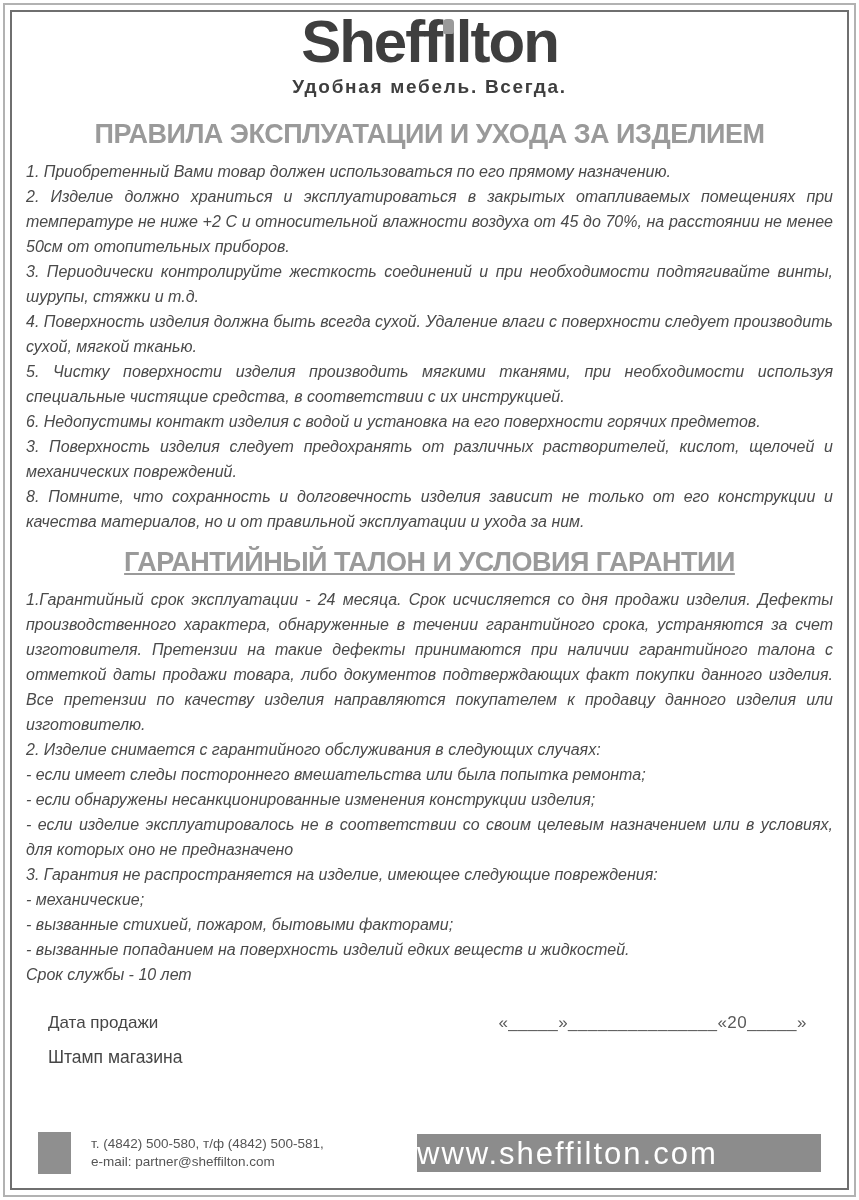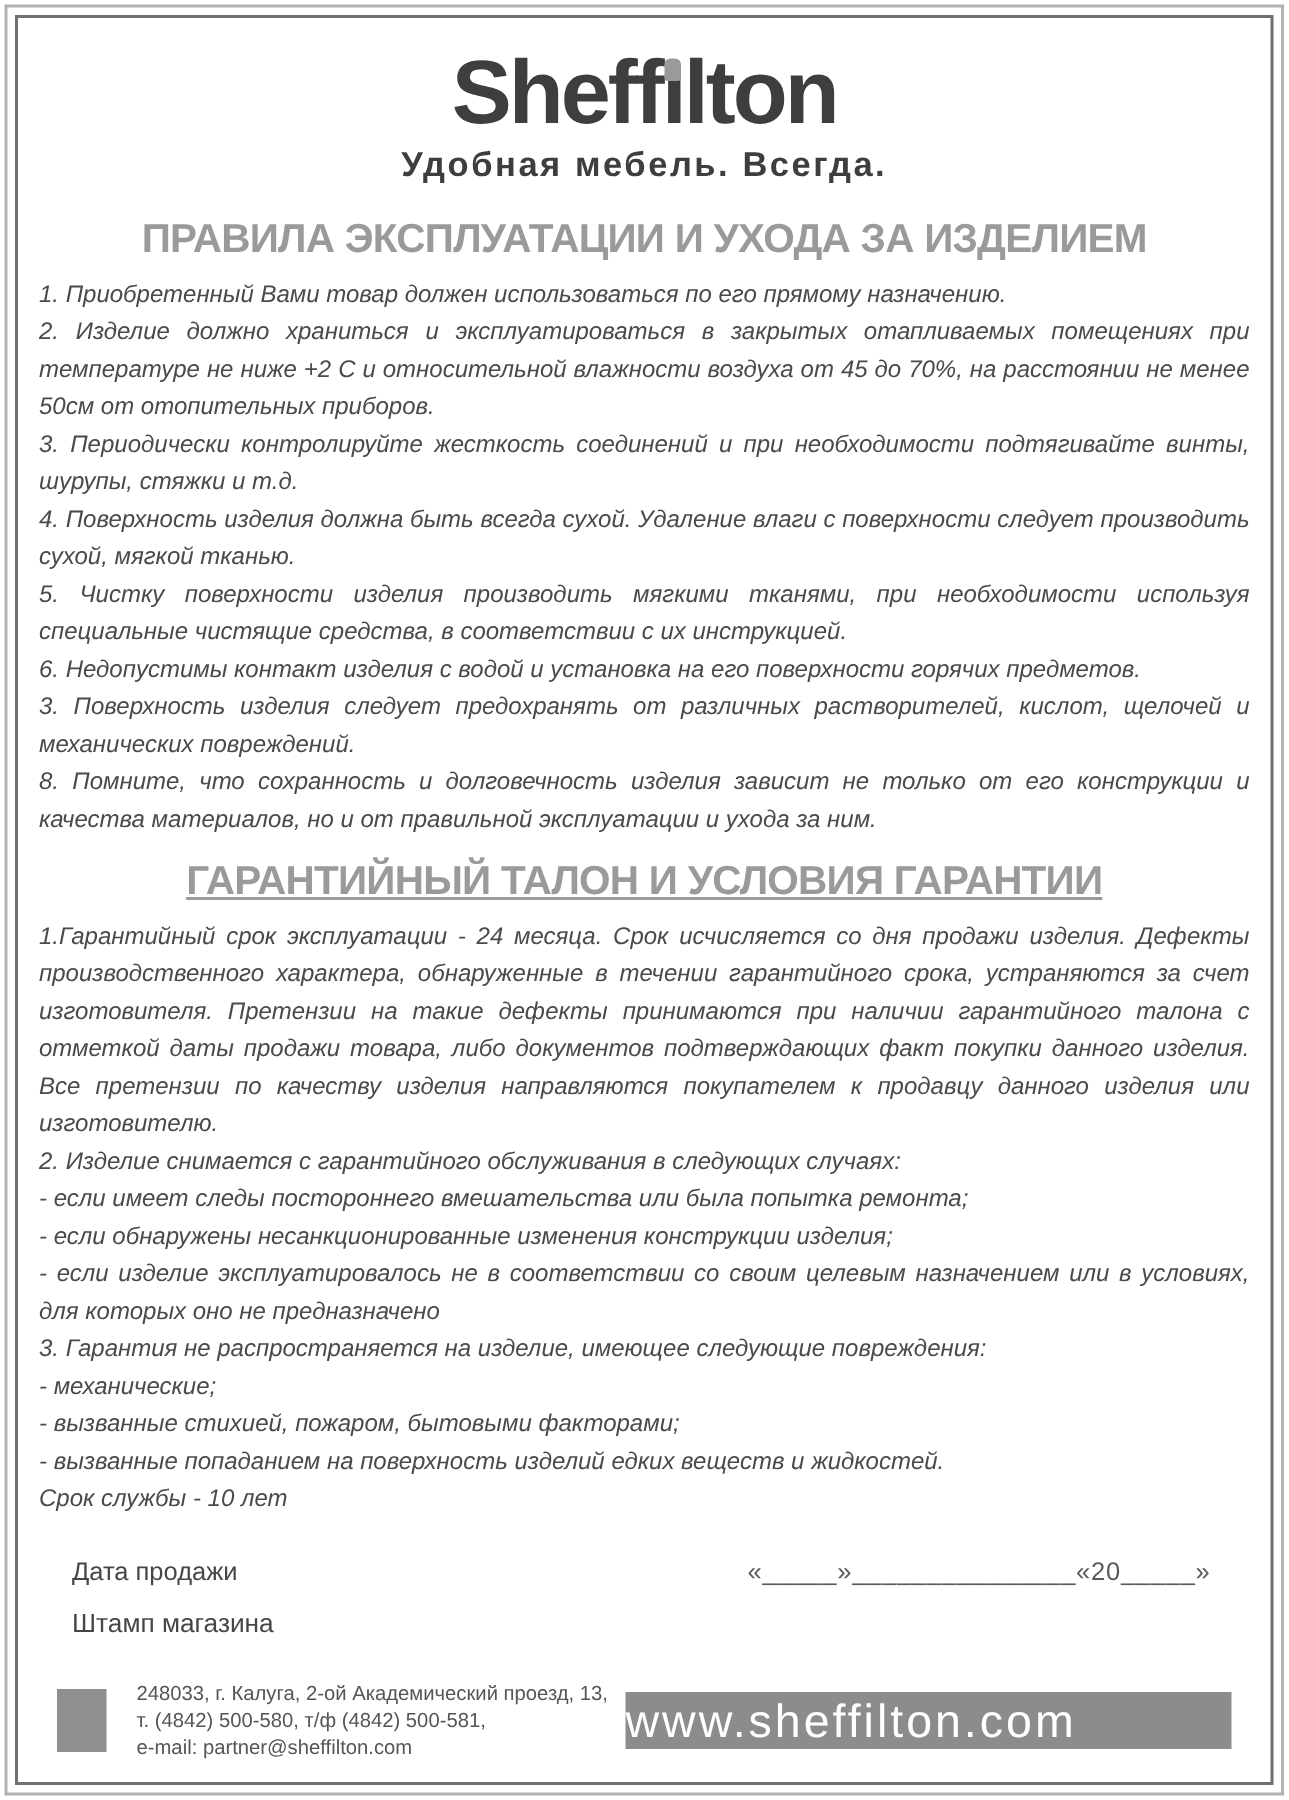--- a/index.html
+++ b/index.html
@@ -30,21 +30,20 @@
   .content {
     position: absolute;
     left: 12px; top: 12px; right: 12px; bottom: 12px;
     padding: 0 14px;
     box-sizing: border-box;
   }
 
   
   .logo-block {
     text-align: center;
-    margin-top: 20px;
   }
   .logo-text {
     font-size: 60px;
     font-weight: bold;
     letter-spacing: -2px;
     color: #3e3e3e;
     line-height: 1.0;
     display: inline-block;
   }
   .logo-i {
@@ -55,21 +54,21 @@
     position: absolute;
     left: 2px;
     top: 7px;
     width: 11px;
     height: 15px;
     border-radius: 4px 4px 2px 2px;
     background: #9a9a9a;
   }
   .tagline {
     margin-top: 4px;
-    font-size: 23px;
+    font-size: 19px;
     font-weight: bold;
     letter-spacing: 1.7px;
     color: #3e3e3e;
   }
 
   
   .section-title {
     text-align: center;
     font-size: 27px;
     font-weight: bold;
@@ -196,21 +195,20 @@
 
     <div class="date-row">
       <span>Дата продажи</span>
       <span class="date-blanks">«_____»_______________«20_____»</span>
     </div>
     <div class="stamp-row">Штамп магазина</div>
 
     <div class="footer">
       <div class="footer-square"></div>
       <div class="footer-address">
-        <div>248033, г. Калуга, 2-ой Академический проезд, 13,</div>
         <div>т. (4842) 500-580, т/ф (4842) 500-581,</div>
         <div>e-mail: partner@sheffilton.com</div>
       </div>
       <div class="website-banner">
         <span class="website-text">www.sheffilton.com</span>
       </div>
     </div>
 
   </div>
 </div>

